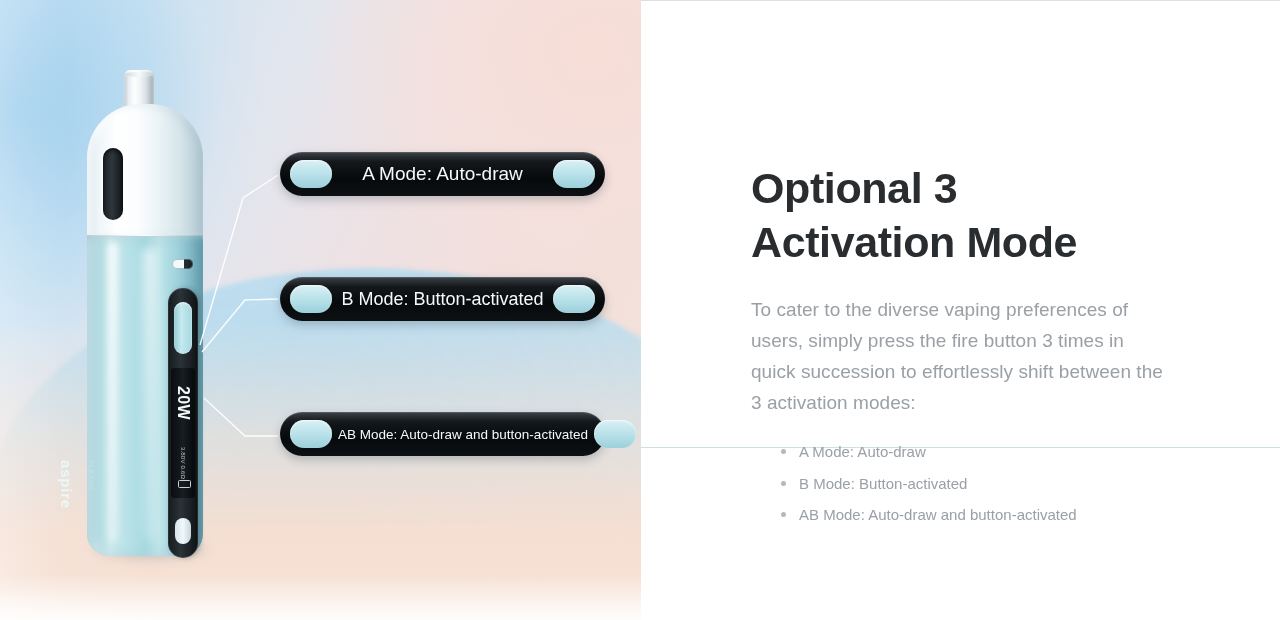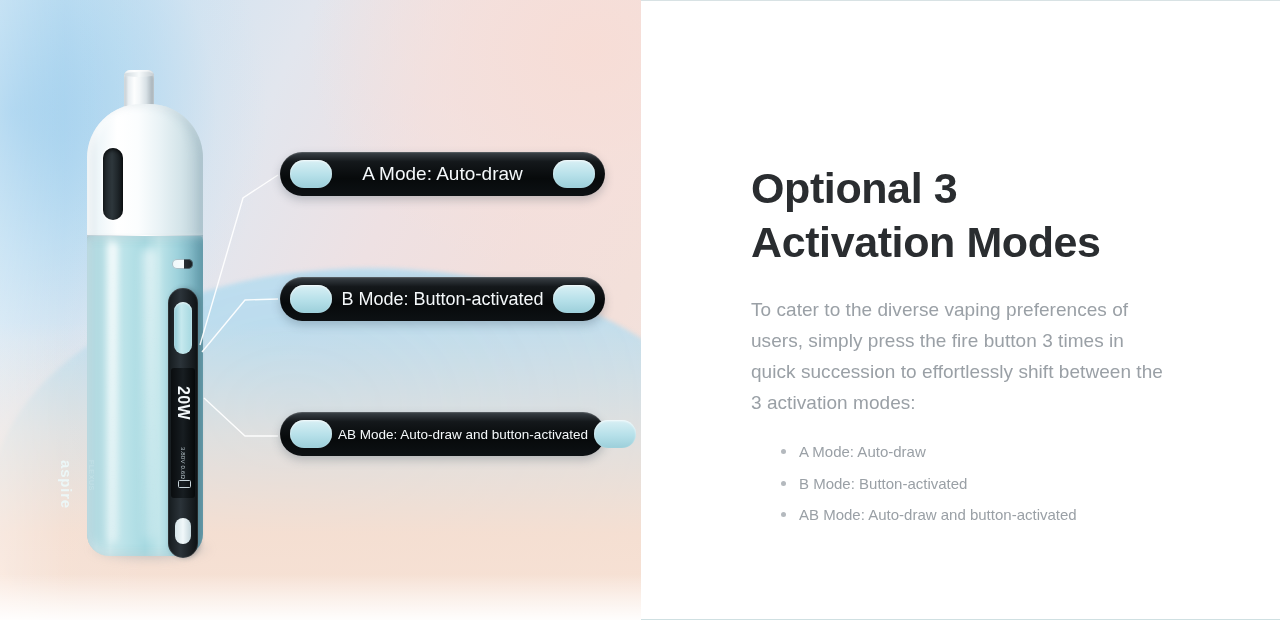--- a/index.html
+++ b/index.html
@@ -386,21 +386,21 @@
   #pill-ab  { left: 280px; top: 412px; width: 325px; }
 
   #pill-a   .pill-label { font-size: 19px; }
   #pill-b   .pill-label { font-size: 18px; }
   #pill-ab  .pill-label { font-size: 13.5px; }
 
   
   #right-panel {
     position: relative;
     flex: 1 1 auto;
-    height: 620px;
+    height: 448px;
     background: #ffffff;
     border-top: 1px solid #d8e2e4;
     border-bottom: 1px solid #cfe0e2;
   }
 
   #right-content {
     position: absolute;
     left: 110px;
     top: 160px;
     width: 430px;
@@ -516,21 +516,21 @@
       <div class="pill-cap"></div>
     </div>
 
   </div>
 
   <div id="right-panel">
     <div id="right-content">
 
       <h1 id="heading">
         <span>Optional 3</span><br>
-        <span>Activation Modes</span>
+        <span>Activation Mode</span>
       </h1>
 
       <p id="paragraph">To cater to the diverse vaping preferences of users, simply press the fire button 3 times in quick succession to effortlessly shift between the 3 activation modes:</p>
 
       <ul id="mode-list">
         <li>A Mode: Auto-draw</li>
         <li>B Mode: Button-activated</li>
         <li>AB Mode: Auto-draw and button-activated</li>
       </ul>
 

